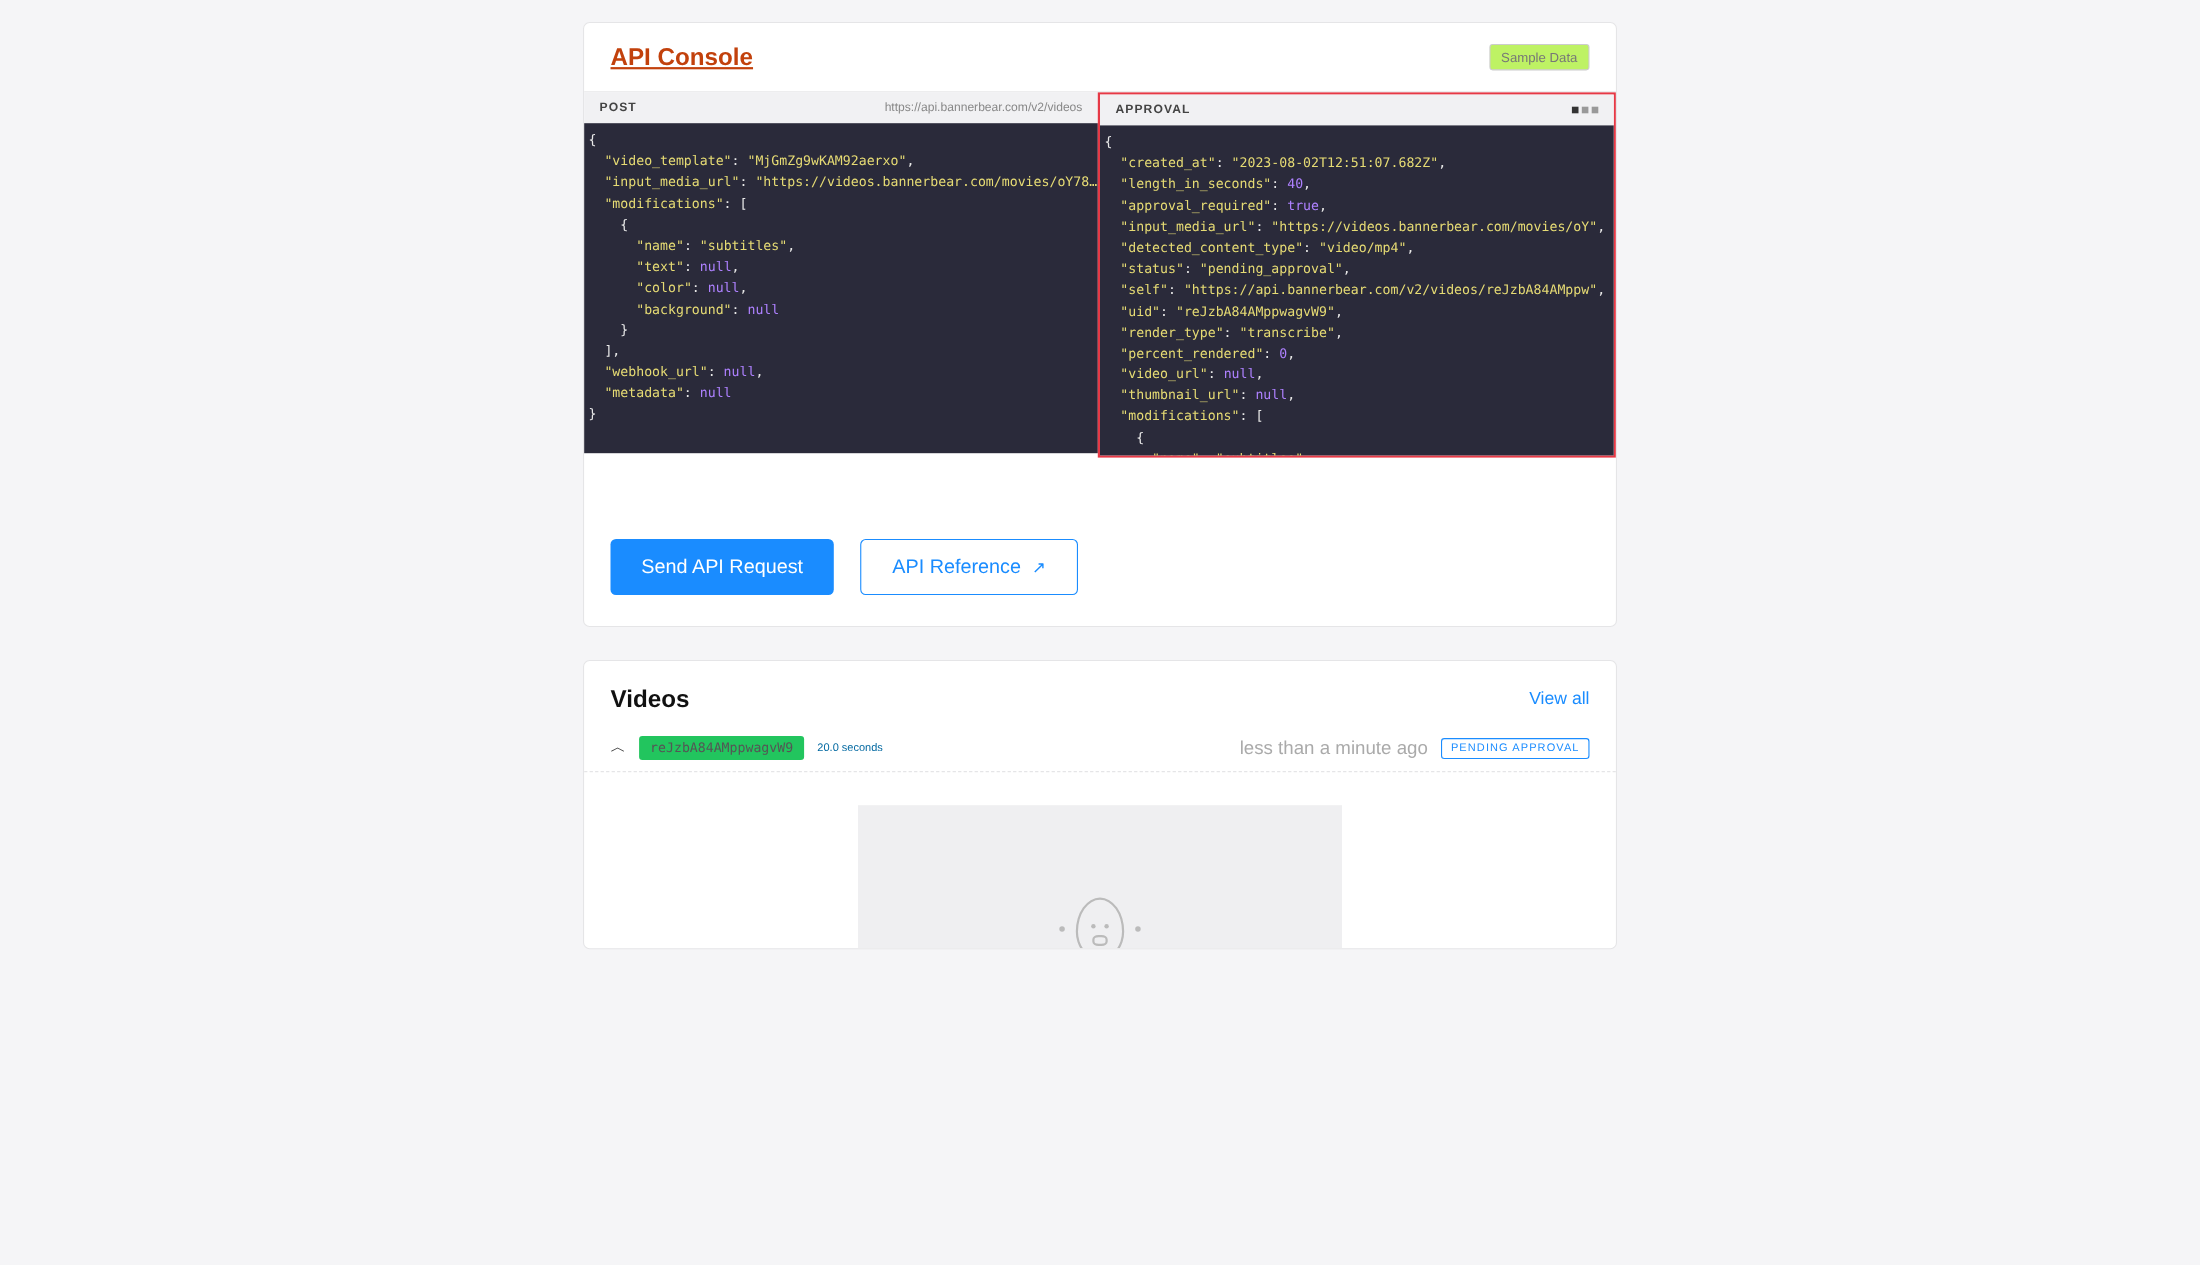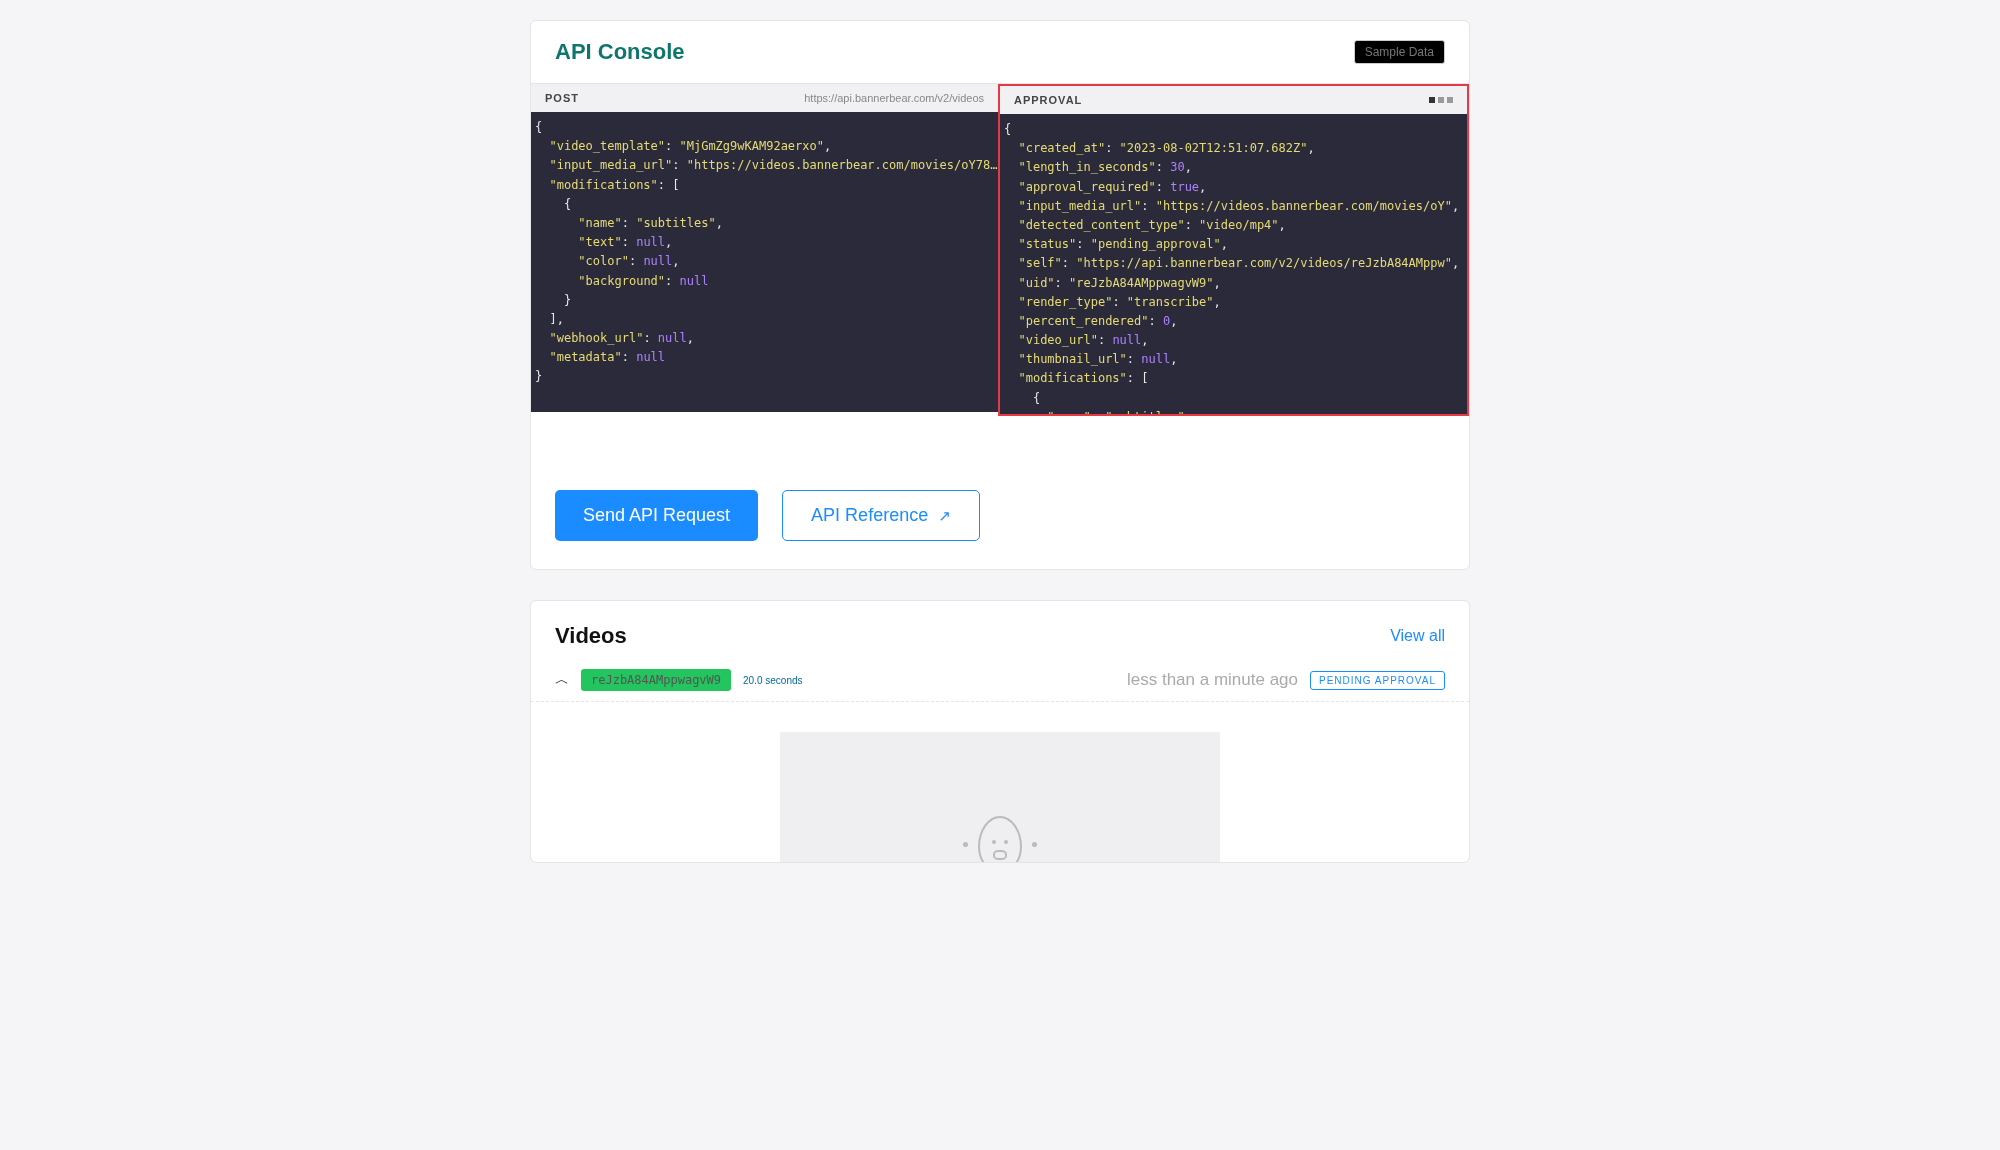--- a/index.html
+++ b/index.html
@@ -21,24 +21,25 @@
     }
     .panel-header {
       display: flex;
       justify-content: space-between;
       align-items: center;
       padding: 18px 24px;
     }
     .panel-title {
       font-size: 22px;
       font-weight: 700;
-      color: #0f766e;
+      color: #c2410c;
+      text-decoration: underline;
     }
     .sample-btn {
-      background: #000000;
+      background: #bef264;
       border: 1px solid #ccc;
       color: #777;
       font-size: 12px;
       padding: 4px 10px;
       border-radius: 3px;
       cursor: pointer;
       margin-left: 32px;
     }
     .code-area {
       display: flex;
@@ -254,21 +255,21 @@
         <div class="code-col-header">
           <span class="method">APPROVAL</span>
           <span class="status-dots">
             <span></span>
               <span class="dim"></span>
               <span class="dim"></span>
           </span>
         </div>
         <div class="code-body" id="response-code">{
   <span class="key">"created_at"</span>: <span class="str">"2023-08-02T12:51:07.682Z"</span>,
-  <span class="key">"length_in_seconds"</span>: <span class="num">30</span>,
+  <span class="key">"length_in_seconds"</span>: <span class="num">40</span>,
   <span class="key">"approval_required"</span>: <span class="kw">true</span>,
   <span class="key">"input_media_url"</span>: <span class="str">"https://videos.bannerbear.com/movies/oY"</span>,
   <span class="key">"detected_content_type"</span>: <span class="str">"video/mp4"</span>,
   <span class="key">"status"</span>: <span class="str">"pending_approval"</span>,
   <span class="key">"self"</span>: <span class="str">"https://api.bannerbear.com/v2/videos/reJzbA84AMppw"</span>,
   <span class="key">"uid"</span>: <span class="str">"reJzbA84AMppwagvW9"</span>,
   <span class="key">"render_type"</span>: <span class="str">"transcribe"</span>,
   <span class="key">"percent_rendered"</span>: <span class="num">0</span>,
   <span class="key">"video_url"</span>: <span class="kw">null</span>,
   <span class="key">"thumbnail_url"</span>: <span class="kw">null</span>,

